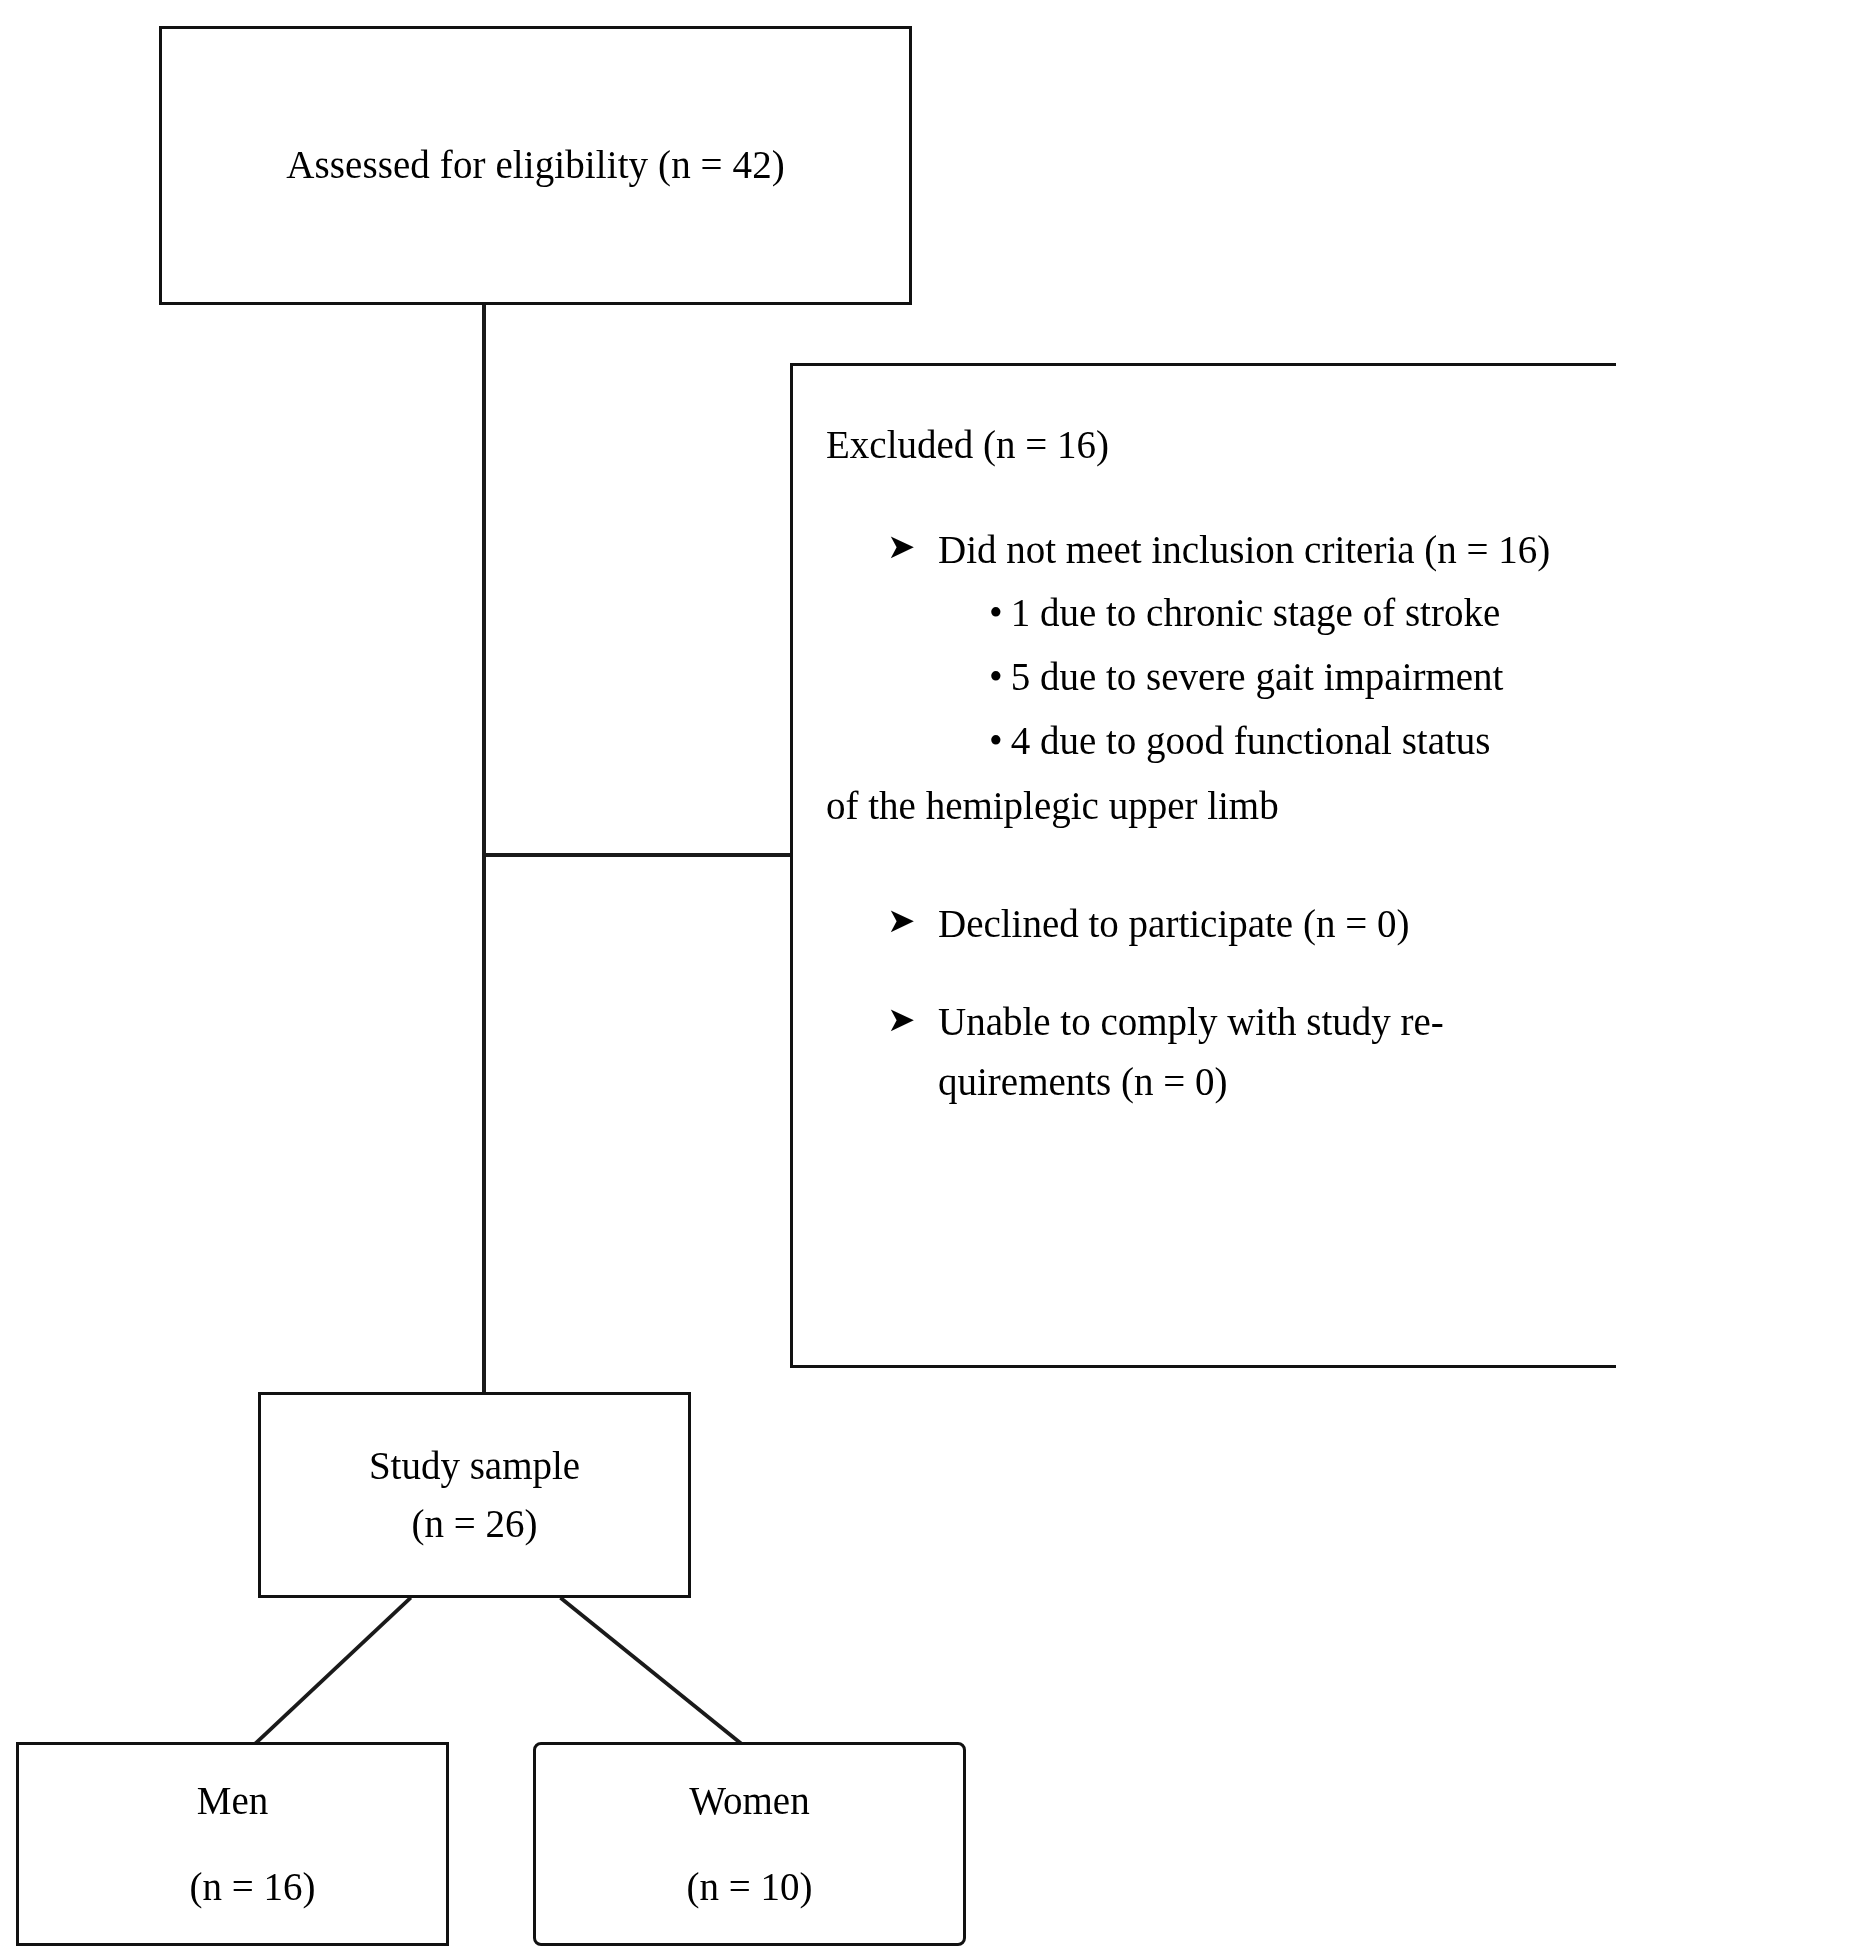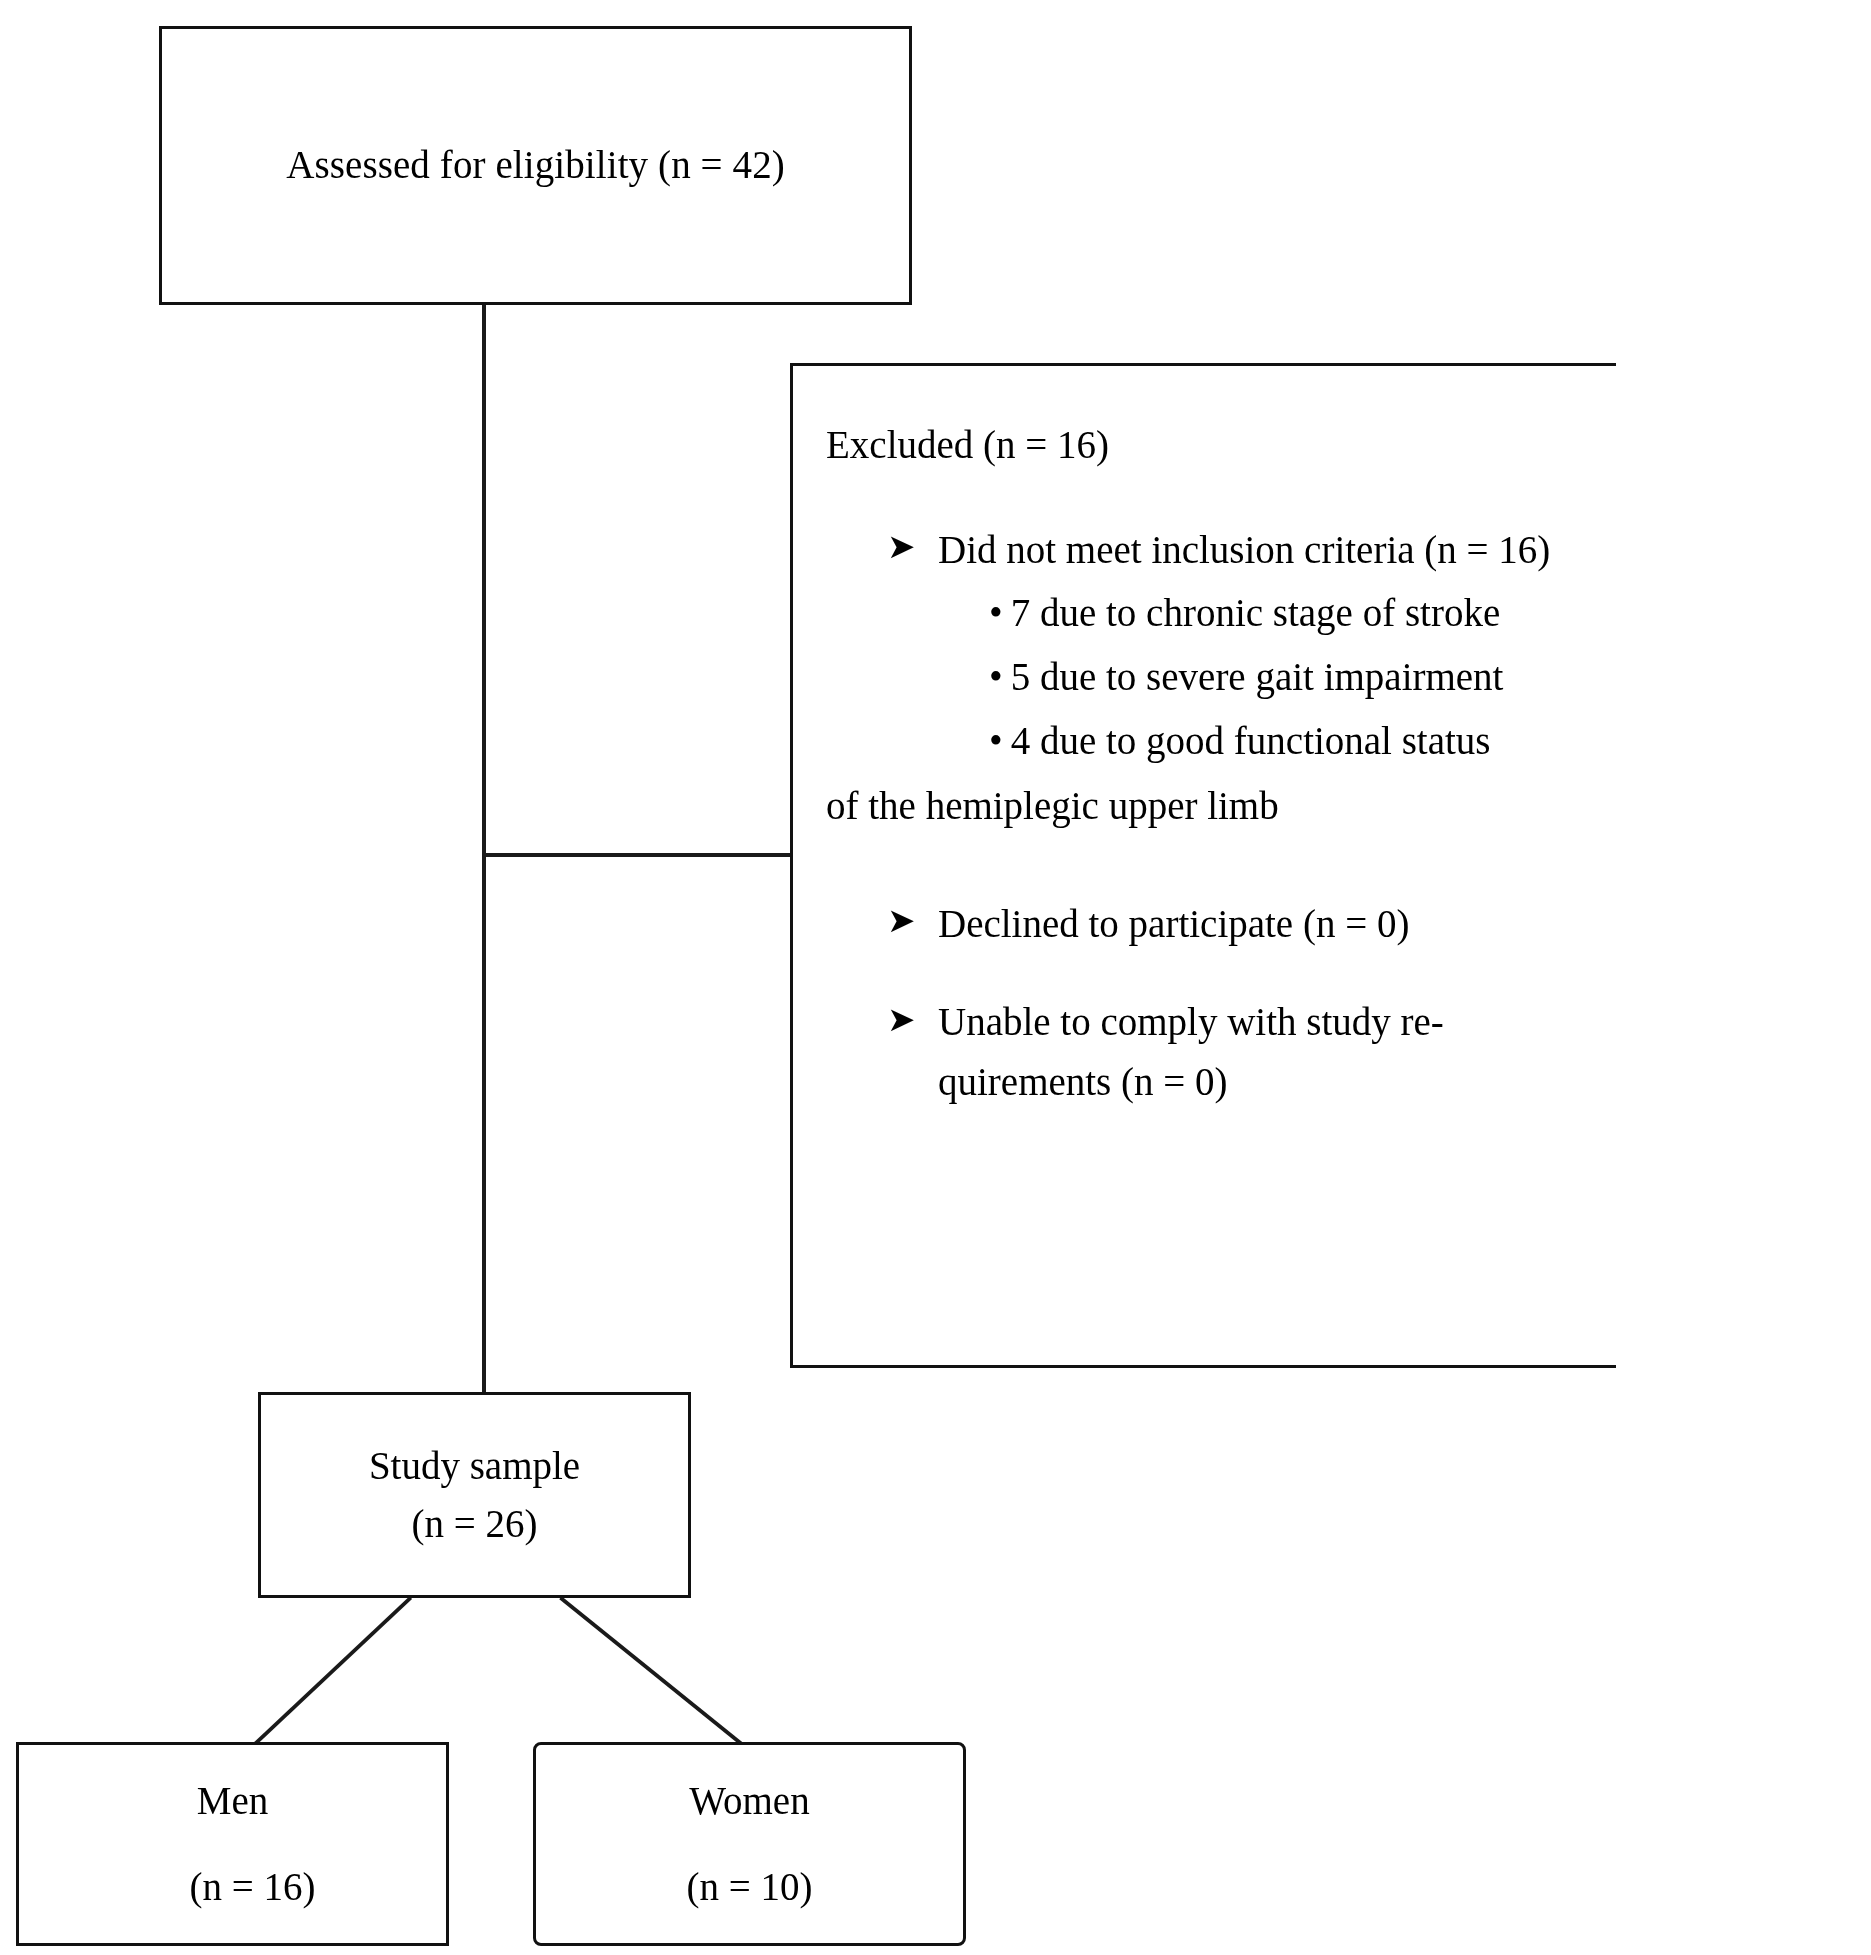--- a/index.html
+++ b/index.html
@@ -130,21 +130,21 @@
     <div class="t-excl-head excl-head">Excluded (n = 16)</div>
 
     <ul class="excl-list">
 
       <li class="excl-li t-item">
         <span class="arrow-marker">➤</span>
         <span>Did not meet inclusion criteria (n = 16)</span>
         <ul class="sublist">
           <li class="sub-li">
             <span class="bullet-dot">•</span>
-            <span>7 due to chronic stage of stroke</span>
+            <span>1 due to chronic stage of stroke</span>
           </li>
           <li class="sub-li">
             <span class="bullet-dot">•</span>
             <span>5 due to severe gait impairment</span>
           </li>
           <li class="sub-li">
             <span class="bullet-dot">•</span>
             <span>4 due to good functional status</span>
           </li>
         </ul>

